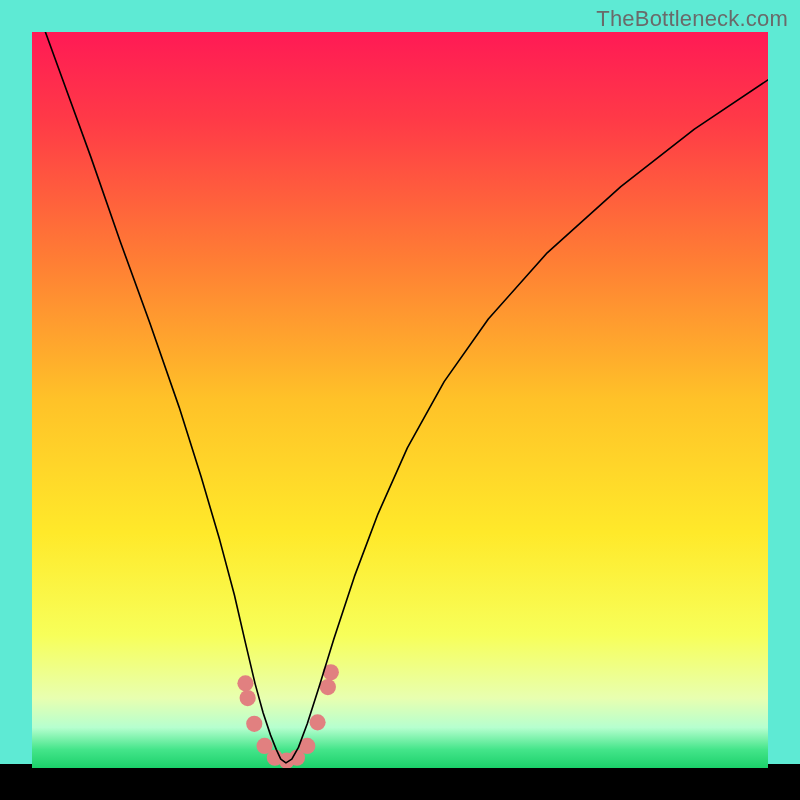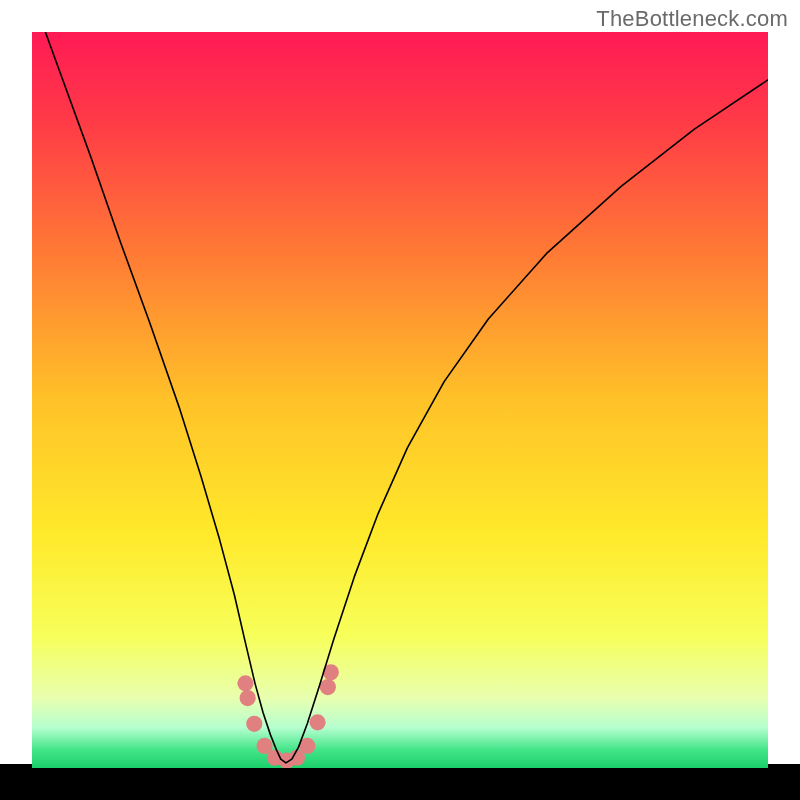--- a/index.html
+++ b/index.html
@@ -10,21 +10,21 @@
     background: #000;
     overflow: hidden;
     font-family: Arial, Helvetica, sans-serif;
   }
   .frame {
     position: absolute;
     top: 0;
     left: 0;
     width: 800px;
     height: 764px;
-    background: #ffffff;
+    background: #5eead4;
   }
   .plot-wrap {
     position: absolute;
     top: 32px;
     left: 32px;
     width: 736px;
     height: 736px;
   }
   .plot {
     width: 100%;

